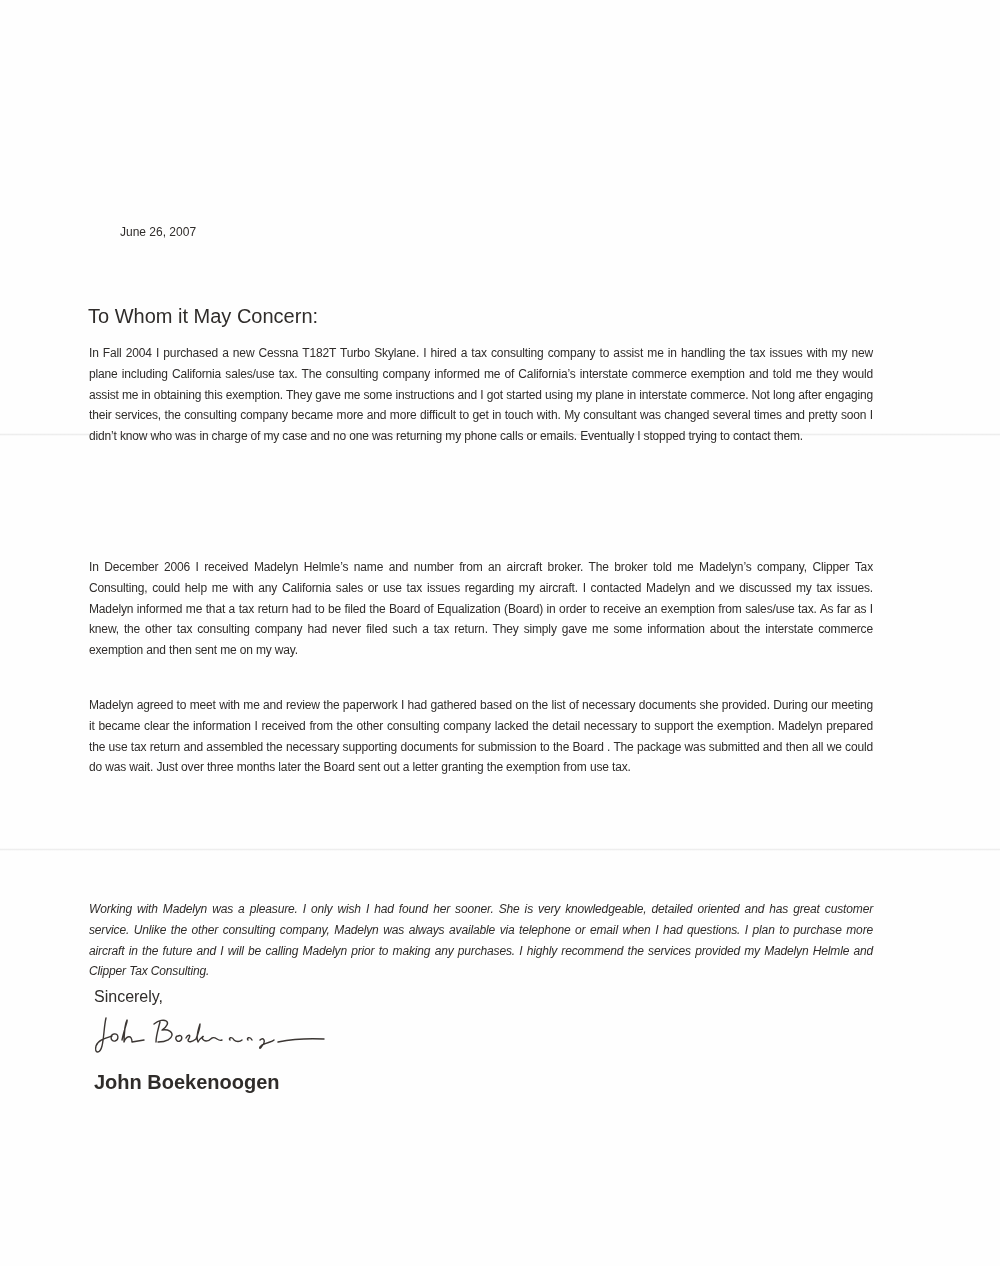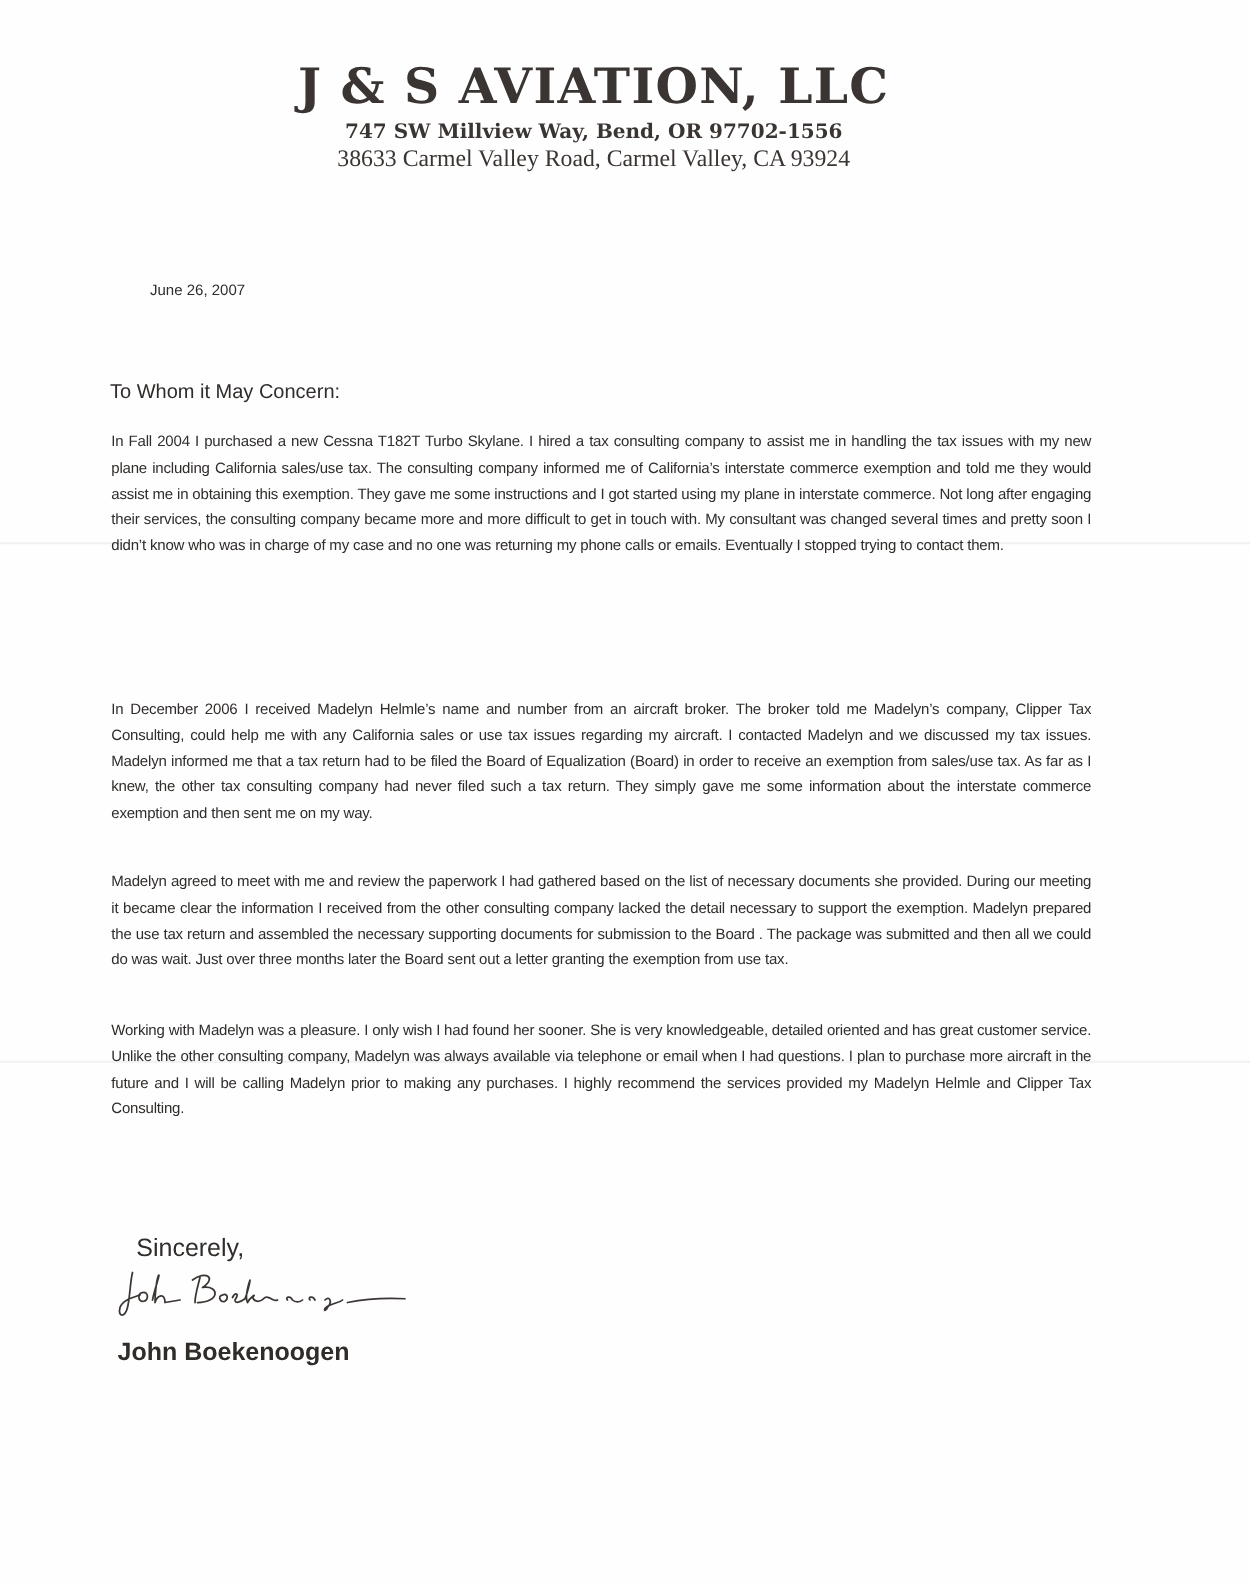--- a/index.html
+++ b/index.html
@@ -61,40 +61,40 @@
       position: absolute;
       left: 76px;
       top: 225px;
       font-size: 12px;
       margin-left: 44px;
     }
     .salutation {
       position: absolute;
       left: 88px;
       top: 305px;
-      font-size: 16px;
+      font-size: 20px;
     }
     .para {
       position: absolute;
       left: 89px;
       width: 784px;
       font-size: 12px;
       line-height: 20.8px;
       text-align: justify;
       letter-spacing: -0.15px;
     }
     .p1 { top: 343px; }
     .p2 { top: 557px; }
     .p3 { top: 695px; }
-    .p4 { top: 814px; }
+    .p4 { top: 899px; font-style: italic; }
     .closing {
       position: absolute;
-      left: 109px;
+      left: 94px;
       top: 988px;
-      font-size: 20px;
+      font-size: 16px;
     }
     .signature {
       position: absolute;
       left: 92px;
       top: 1012px;
       width: 240px;
       height: 48px;
     }
     .signer {
       position: absolute;
@@ -105,25 +105,20 @@
     }
   </style>
 </head>
 <body>
 
 <div class="page">
 
   <div class="fold" style="top:433px;"></div>
   <div class="fold" style="top:848px;"></div>
 
-  <div class="letterhead">
-    <div class="company">J &amp; S AVIATION, LLC</div>
-    <div class="addr1">747 SW Millview Way, Bend, OR 97702-1556</div>
-    <div class="addr2">38633 Carmel Valley Road, Carmel Valley, CA 93924</div>
-  </div>
 
   <div class="date">June 26, 2007</div>
 
   <div class="salutation">To Whom it May Concern:</div>
 
   <div class="para p1">In Fall 2004 I purchased a new Cessna T182T Turbo Skylane.  I hired a tax consulting company to assist me in handling the tax issues with my new plane including California sales/use tax. The consulting company informed me of California’s interstate commerce exemption and told me they would assist me in obtaining this exemption.  They gave me some instructions and I got started using my plane in interstate commerce.  Not long after engaging their services, the consulting company became more and more difficult to get in touch with.  My consultant was changed several times and pretty soon I didn’t know who was in charge of my case and no one was returning my phone calls or emails.  Eventually I stopped trying to contact them.</div>
   <div class="para p2">In December 2006 I received Madelyn Helmle’s name and number from an aircraft broker.  The broker told me Madelyn’s company, Clipper Tax Consulting, could help me with any California sales or use tax issues regarding my aircraft.  I contacted Madelyn and we discussed my tax issues.  Madelyn informed me that a tax return had to be filed the Board of Equalization (Board) in order to receive an exemption from sales/use tax.  As far as I knew, the other tax consulting company had never filed such a tax return.  They simply gave me some information about the interstate commerce exemption and then sent me on my way.</div>
   <div class="para p3">Madelyn agreed to meet with me and review the paperwork I had gathered based on the list of necessary documents she provided.  During our meeting it became clear the information I received from the other consulting company lacked the detail necessary to support the exemption.  Madelyn prepared the use tax return and assembled the necessary supporting documents for submission to the Board .  The package was submitted and then all we could do was wait.  Just over three months later the Board sent out a letter granting the exemption from use tax.</div>
   <div class="para p4">Working with Madelyn was a pleasure.  I only wish I had found her sooner.  She is very knowledgeable, detailed oriented and has great customer service.  Unlike the other consulting company, Madelyn was always available via telephone or email when I had questions.  I plan to purchase more aircraft in the future and I will be calling Madelyn prior to making any purchases. I highly recommend the services provided my Madelyn Helmle and Clipper Tax Consulting.</div>
 

